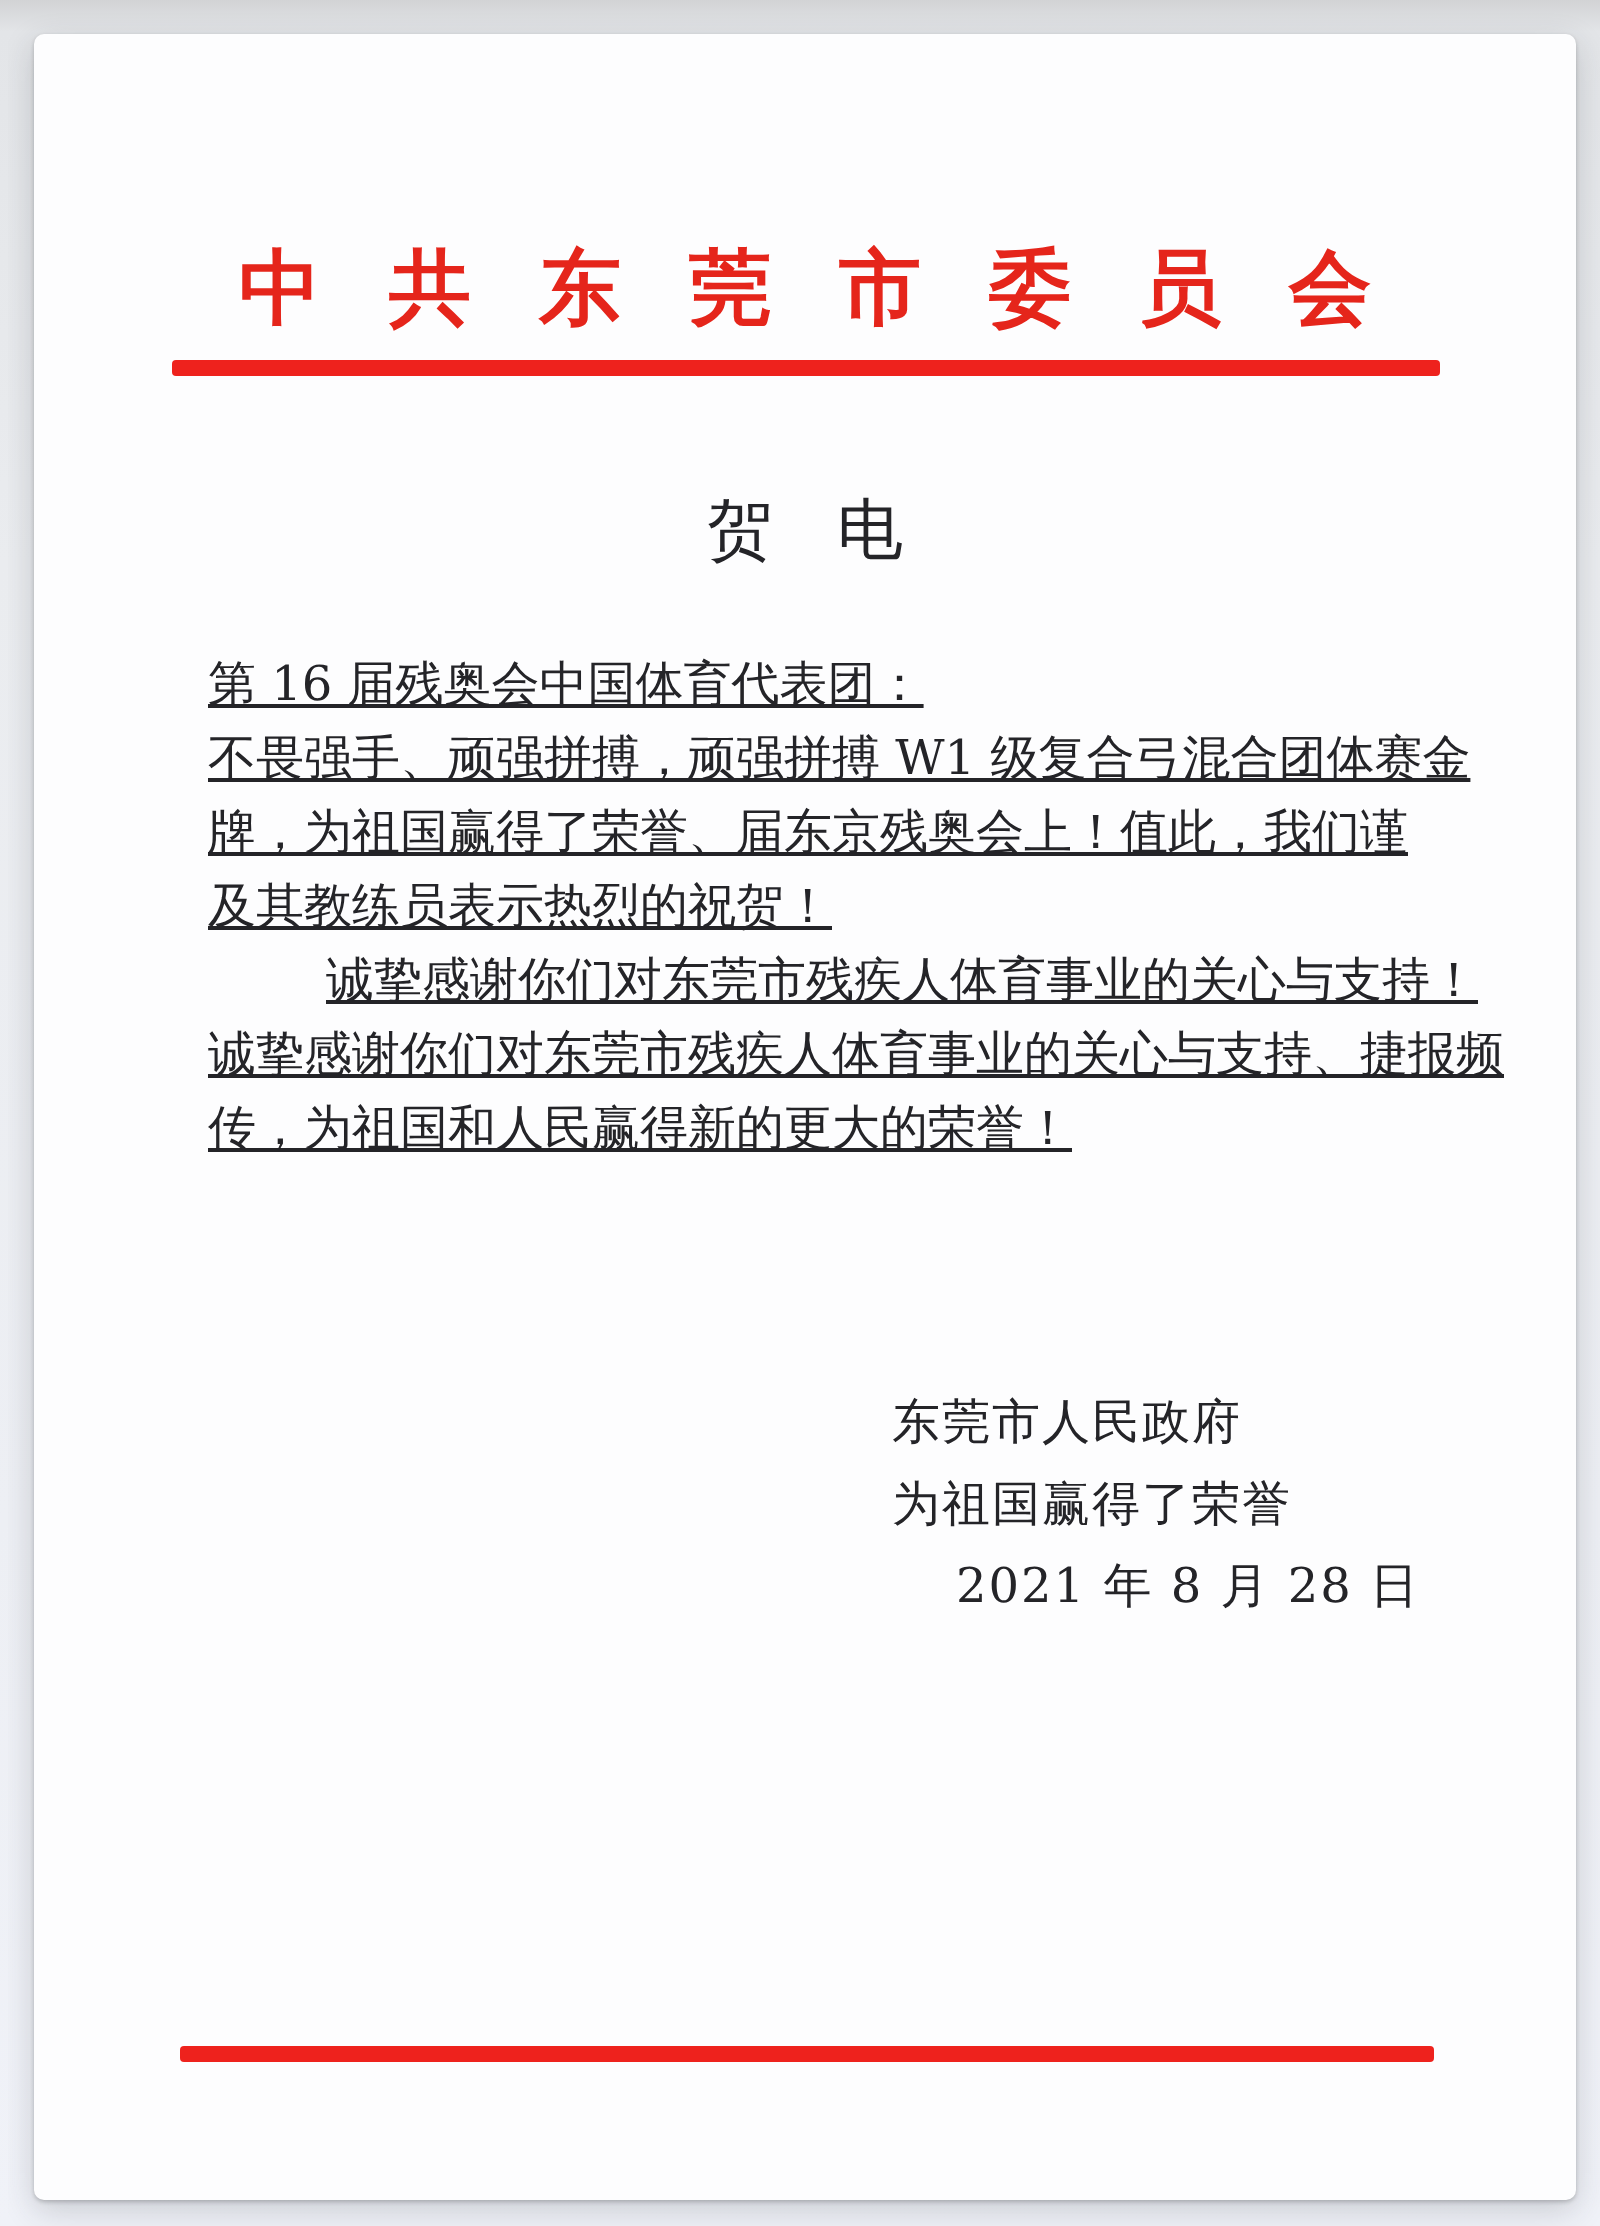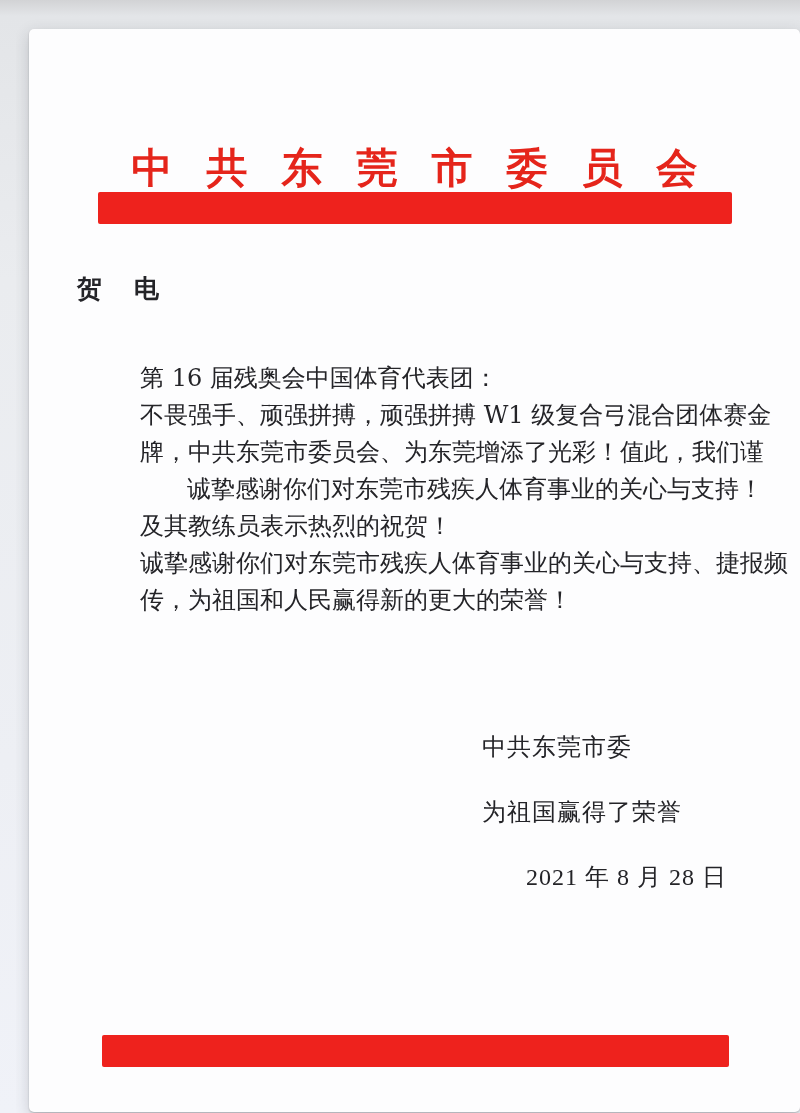--- a/index.html
+++ b/index.html
@@ -1,15 +1,15 @@
 <!DOCTYPE html>
 <html style="--accent-red: #e5251b; --rule-red: #ee221d; --text-color: #242428;"><head>
 <meta charset="utf-8">
 <style>
-  * { margin: 0; padding: 16px; box-sizing: border-box; }
+  * { margin: 0; padding: 4px; box-sizing: border-box; }
   html, body { width: 800px; height: 1113px; overflow: hidden; }
   body {
     font-family: "DejaVu Serif", "Liberation Serif", serif;
     background: linear-gradient(180deg, #d2d3d5 0px, #e3e5e8 16px, #eaecef 280px, #edeff4 760px, #f0f2f8 100%);
     position: relative;
   }
   .paper {
     position: absolute;
     left: 13px; top: 13px;
     width: 771px; height: 1083px;
@@ -32,73 +32,74 @@
     position: absolute;
     height: 5px;
     background: var(--rule-red, #ee221d);
     border-radius: 2px;
   }
   .rule-top    { top: 163px;  left: 69px; width: 634px; }
   .rule-bottom { top: 1006px; left: 73px; width: 627px; }
   .doc-title {
     position: absolute;
     top: 224px; left: 0; width: 100%;
-    text-align: left;
-    font-size: 25px; line-height: 40px;
-    font-weight: 700;
+    text-align: center;
+    font-size: 33px; line-height: 40px;
+    font-weight: 400;
     color: var(--text-color, #242428);
     letter-spacing: 32px;
     text-indent: 32px;
     white-space: nowrap;
   }
   .body-text {
     position: absolute;
     top: 299px; left: 79px;
     width: 634px;
     color: var(--text-color, #242428);
+    text-decoration: underline;
   }
   .line {
     height: 37px; line-height: 37px;
     font-size: 24px;
     white-space: nowrap;
     letter-spacing: 0;
   }
   .line.indent { padding-left: 63px; }
   .signature {
     position: absolute;
     top: 670px; left: 421px;
     color: var(--text-color, #242428);
     font-size: 24px; line-height: 33px;
     letter-spacing: 1px;
     white-space: nowrap;
   }
-  .sig-line.date { margin-left: 44px; font-family: Liberation Serif, serif; }
+  .sig-line.date { margin-left: 32px; }
 </style>
 </head>
 <body>
 
 <div class="paper">
 
   <h1 class="letterhead">中共东莞市委员会</h1>
 
   <div class="rule rule-top"></div>
 
   <h2 class="doc-title">贺电</h2>
 
   <div class="body-text">
     <div class="line salutation">第 16 届残奥会中国体育代表团：</div>
     <div class="line">不畏强手、顽强拼搏，顽强拼搏 W1 级复合弓混合团体赛金</div>
-    <div class="line">牌，中共东莞市委员会、为东莞增添了光彩！值此，我们谨</div>
+    <div class="line">牌，为祖国赢得了荣誉、届东京残奥会上！值此，我们谨</div>
+    <div class="line">及其教练员表示热烈的祝贺！</div>
     <div class="line indent">诚挚感谢你们对东莞市残疾人体育事业的关心与支持！</div>
-    <div class="line">及其教练员表示热烈的祝贺！</div>
     <div class="line">诚挚感谢你们对东莞市残疾人体育事业的关心与支持、捷报频</div>
     <div class="line">传，为祖国和人民赢得新的更大的荣誉！</div>
   </div>
 
   <div class="signature">
-    <div class="sig-line">中共东莞市委</div>
+    <div class="sig-line">东莞市人民政府</div>
     <div class="sig-line">为祖国赢得了荣誉</div>
     <div class="sig-line date">2021 年 8 月 28 日</div>
   </div>
 
   <div class="rule rule-bottom"></div>
 
 </div>
 
 </body></html>

